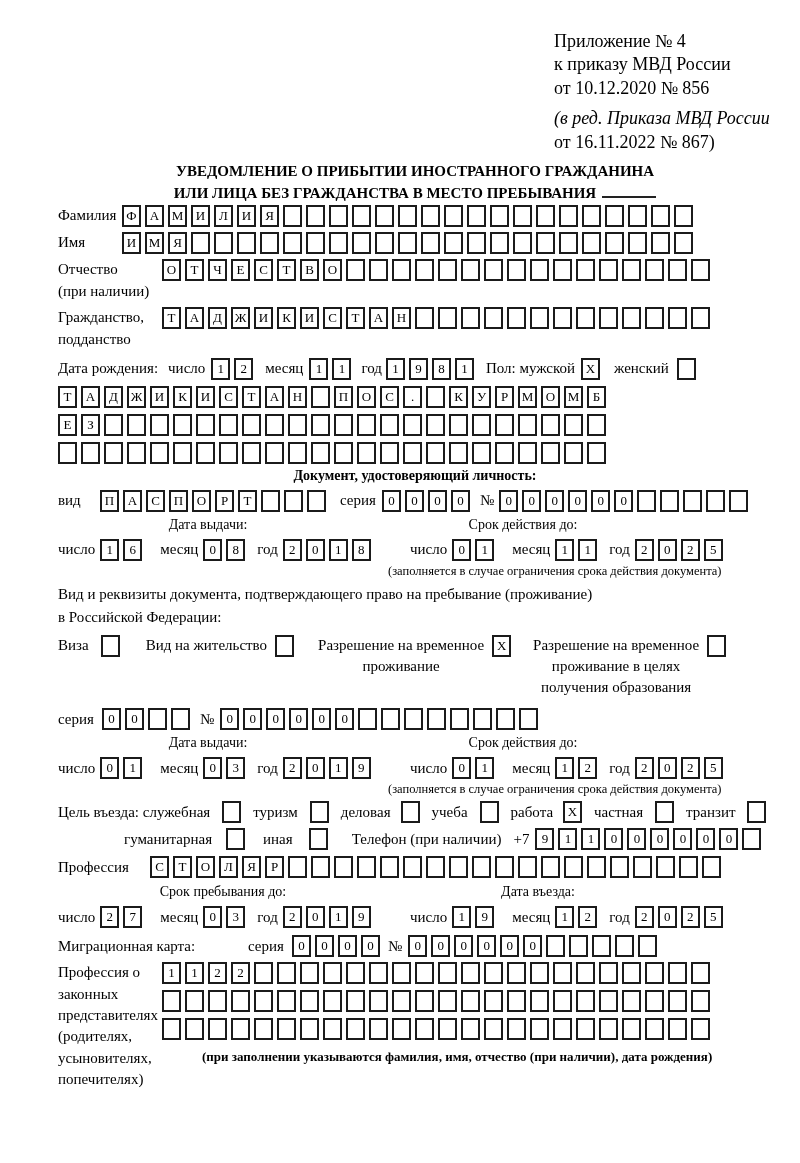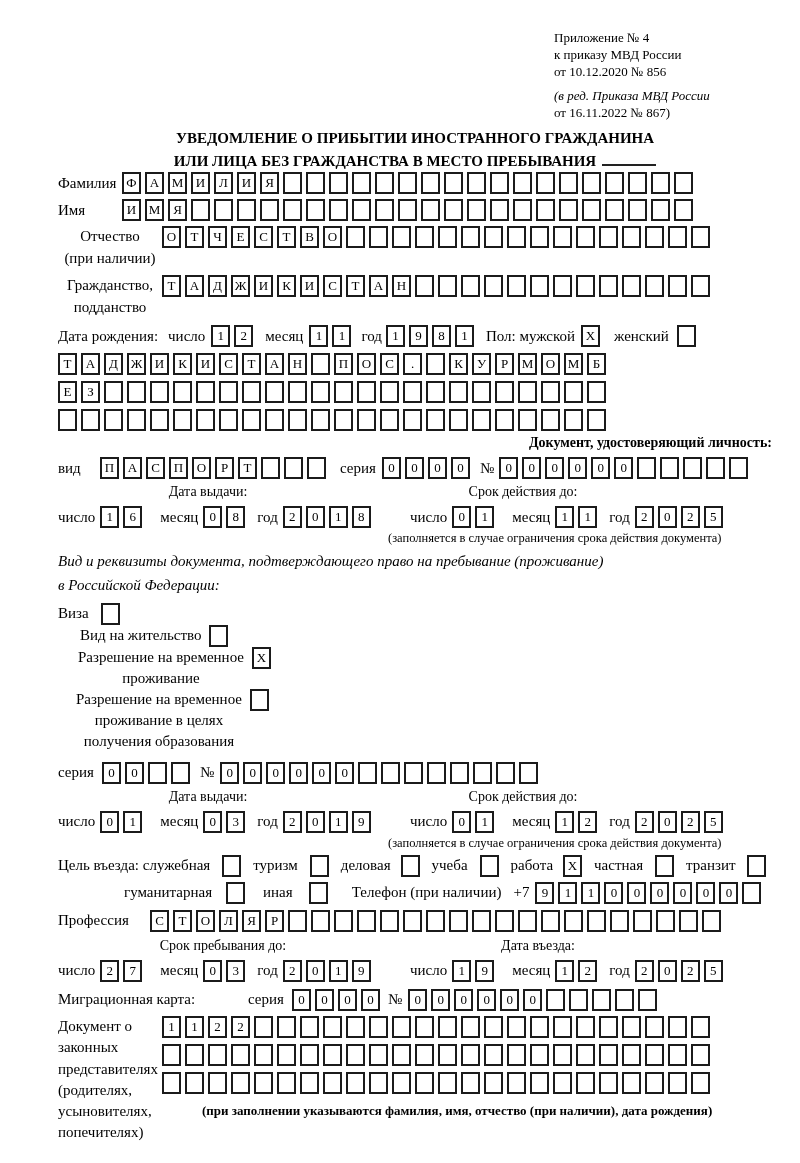--- a/index.html
+++ b/index.html
@@ -1,51 +1,51 @@
 <!DOCTYPE html>
 <html><head>
 <meta charset="utf-8">
 <style>
   html,body{margin:0;padding:0;background:#888;}
   .page{
     width:800px;height:1163px;box-sizing:border-box;background:#fff;
     padding:30px 28px 14px 58px;font-family:"Liberation Serif",serif;
     color:#000;overflow:hidden;position:relative;margin:0 auto;
   }
-  .appendix{margin-left:auto;width:218px;font-size:13px;line-height:1.3;}
+  .appendix{margin-left:auto;width:218px;font-size:18px;line-height:1.3;}
   .appendix .grp2{margin-top:7px;font-style:italic;}
   .forma{text-align:right;font-weight:bold;font-size:15px;margin-top:16px;padding-right:8px;letter-spacing:.4px;}
   .title{text-align:center;font-weight:bold;font-size:15px;margin-top:6px;line-height:1.5;}
   .u-line{display:inline-block;width:54px;border-bottom:2px solid #222;vertical-align:baseline;margin-left:6px;}
   .sec-heading{font-weight:bold;font-size:14px;margin-top:20px;margin-bottom:13px;letter-spacing:.2px;}
   .frow{display:flex;align-items:center;margin-bottom:5px;}
-  .frow.top{align-items:flex-start;text-align:center;}
+  .frow.top{align-items:flex-start;}
   .lbl{font-size:15px;white-space:nowrap;}
   .lbl2{font-size:15px;line-height:1.45;}
   .boxes{display:flex;flex:none;}
   .bx{
     box-sizing:border-box;width:19px;height:22px;border:2px solid #1b1b1b;
     margin-right:4px;display:inline-flex;align-items:center;justify-content:center;
     font-size:13px;flex:none;background:#fff;
   }
   .w62{width:64px;flex:none;}
   .w104{width:104px;flex:none;}
   .w88{width:92px;flex:none;}
-  .doc-heading{text-align:right;font-weight:bold;font-size:14px;margin:4px 0 6px 0;}
+  .doc-heading{text-align:center;font-weight:bold;font-size:14px;margin:4px 0 6px 0;}
   .datepair{display:flex;margin-bottom:3px;}
   .dp-col1{width:352px;flex:none;}
   .dp-head{text-align:center;font-size:14px;margin-bottom:3px;}
   .dp-head.left{width:300px;}
   .dp-head.right{width:330px;}
   .dp-row{display:flex;align-items:center;}
   .dp-row .lbl{margin-right:5px;}
   .mrg{margin-left:14px;}
   .note{font-size:12.5px;white-space:nowrap;margin:1px 0 4px 330px;}
-  .intro{font-size:15px;line-height:1.55;margin-top:4px;font-style:italic;}
-  .rvp{display:flex;align-items:flex-start;margin-top:6px;margin-bottom:10px;flex-direction:column;}
+  .intro{font-size:15px;line-height:1.55;margin-top:4px;}
+  .rvp{display:flex;align-items:flex-start;margin-top:6px;margin-bottom:10px;}
   .rvp-item{display:flex;align-items:flex-start;}
   .rvp-txt{font-size:15px;line-height:1.4;text-align:center;}
   .rvp .bx{margin-left:8px;}
   .opt{display:flex;align-items:center;text-align:right;}
   .opt .lbl{margin-right:6px;}
   .opt{margin-right:8px;}
   .reps{display:flex;align-items:flex-start;margin-top:2px;}
   .reps-labels{width:104px;flex:none;font-size:15px;line-height:1.42;}
   .reps-rows .boxes{margin-bottom:6px;}
   .reps-caption{font-size:13px;margin-top:9px;margin-left:40px;white-space:nowrap;font-weight:bold;}
@@ -677,21 +677,21 @@
         <span class="bx"></span>
         <span class="bx"></span>
         <span class="bx"></span>
         <span class="bx"></span>
         <span class="bx"></span>
       </span>
   </div>
 
   <div class="reps">
     <div class="reps-labels">
-      <div>Документ о</div>
+      <div>Профессия о</div>
       <div>законных</div>
       <div>представителях</div>
       <div>(родителях,</div>
       <div>усыновителях,</div>
       <div>попечителях)</div>
     </div>
     <div class="reps-rows">
       <div class="boxes">
           <span class="bx">1</span>
           <span class="bx">1</span>

